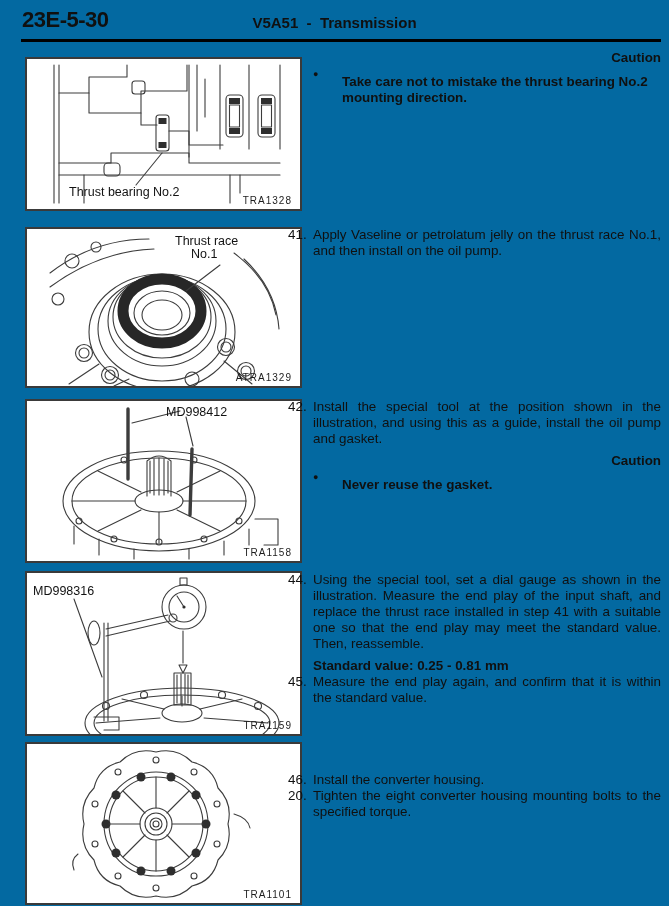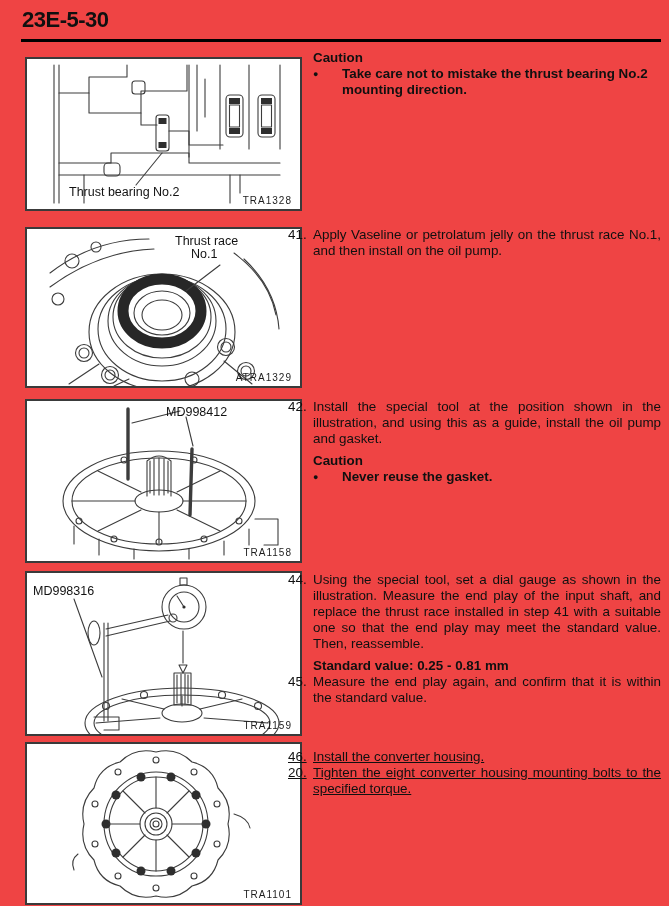--- a/index.html
+++ b/index.html
@@ -1,18 +1,18 @@
 <!DOCTYPE html>
 <html><head>
 <meta charset="utf-8">
 <style>
   * { margin:0; padding:0; box-sizing:border-box; }
   html,body { background:#ffffff; }
   .page {
-    position:relative; width:669px; height:906px; background:#ef4444;
+    position:relative; width:669px; height:906px; background:#0369a1;
     font-family:"Liberation Sans", sans-serif; color:#101010; overflow:hidden;
   }
   
   .page-code { position:absolute; left:22px; top:7px; font-size:22px; font-weight:700; letter-spacing:-0.5px; }
   .page-title { position:absolute; left:0; right:0; top:14px; text-align:center; font-size:15px; font-weight:700; white-space:pre; }
   .header-rule { position:absolute; left:21px; right:8px; top:39px; height:3px; background:#000; }
   
   .figbox { position:absolute; left:25px; width:277px; border:2px solid #3a3a3a; background:#fff;padding-left:41px; }
   #fig1 { top:57px;  height:154px; }
   #fig2 { top:227px; height:161px; }
@@ -26,41 +26,42 @@
   .lbl-f2a { left:148px; top:6px; }
   .lbl-f2b { left:164px; top:19px; }
   .lbl-f3 { left:139px; top:5px; }
   .lbl-f4 { left:6px; top:12px; }
   
   .txt { position:absolute; left:288px; width:373px; font-size:13.4px; line-height:16px; }
   .step { display:flex; }
   .step .num { flex:0 0 25px; }
   .step .body { flex:1 1 auto; text-align:justify; }
   .caution-wrap { margin-left:25px; margin-top:6px; }
-  .caution-head { font-weight:700; }
+  .caution-head { font-weight:700;text-align:right; }
   .caution-line { display:flex; font-weight:700; }
   .caution-line .bullet { flex:0 0 29px; font-size:9px; line-height:16px; }
-  .caution-line .ctext { flex:1 1 auto; }
+  .caution-line .ctext { flex:1 1 auto;margin-top:8px; }
   .std-line { margin-left:25px; margin-top:6px; font-weight:700; }
   .mt6 { margin-top:6px; }
   #blk-caution-top { left:313px; width:348px; top:50px; }
   #blk-41 { top:227px; }
   #blk-42 { top:399px; }
   #blk-44 { top:572px; }
-  #blk-46 { top:749px;text-decoration:underline; }
+  #blk-46 { top:772px; }
   .ln { stroke:#3c3c3c; stroke-width:1.1; fill:none; stroke-linecap:round; stroke-linejoin:round; }
   .lnthick { stroke:#3c3c3c; stroke-width:3.4; fill:none; stroke-linecap:round; }
   .dk { fill:#2e2e2e; stroke:none; }
 </style>
 </head>
 <body>
 
 <div class="page">
 
   <div class="page-code">23E-5-30</div>
+  <div class="page-title">V5A51  -  Transmission</div>
   <div class="header-rule"></div>
 
   <div class="figbox" id="fig1">
     <svg viewBox="0 0 239 150">
       <path class="ln" d="M10,6 V144"></path>
         <path class="ln" d="M15,6 V144"></path>
       <path class="ln" d="M15,34 h30 v-16 h38 v-12"></path>
       <path class="ln" d="M45,34 v20 h52 v-22 h46 v-26"></path>
       <path class="ln" d="M97,54 v12 h16"></path>
       <rect class="ln" x="88" y="22" width="13" height="13" rx="3"></rect>

